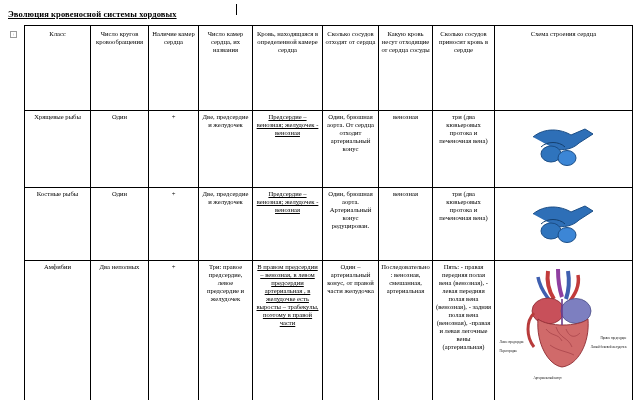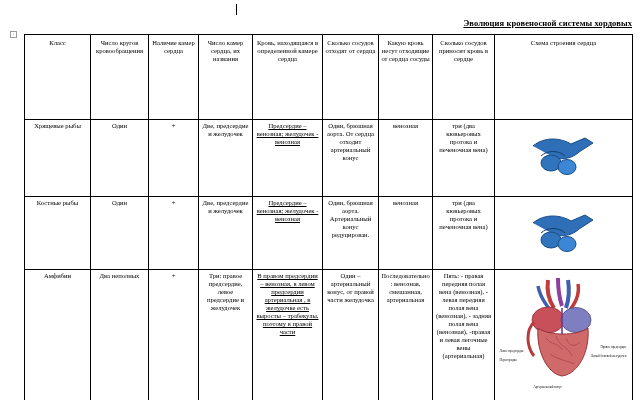--- a/index.html
+++ b/index.html
@@ -16,25 +16,25 @@
     position: relative;
   }
   .page {
     position: relative;
     width: 640px;
     height: 400px;
     box-sizing: border-box;
     padding: 6px 8px 0 8px;
   }
   .doc-title {
-    text-align: right;
+    text-align: left;
     font-size: 8.5px;
     font-weight: bold;
     text-decoration: underline;
-    margin: 12px 0 6px 0;
+    margin: 3px 0 6px 0;
     letter-spacing: 0.1px;
   }
   .title-bar-mark {
     position: absolute;
     left: 236px;
     top: 4px;
     width: 1px;
     height: 11px;
     background: #000;
   }

